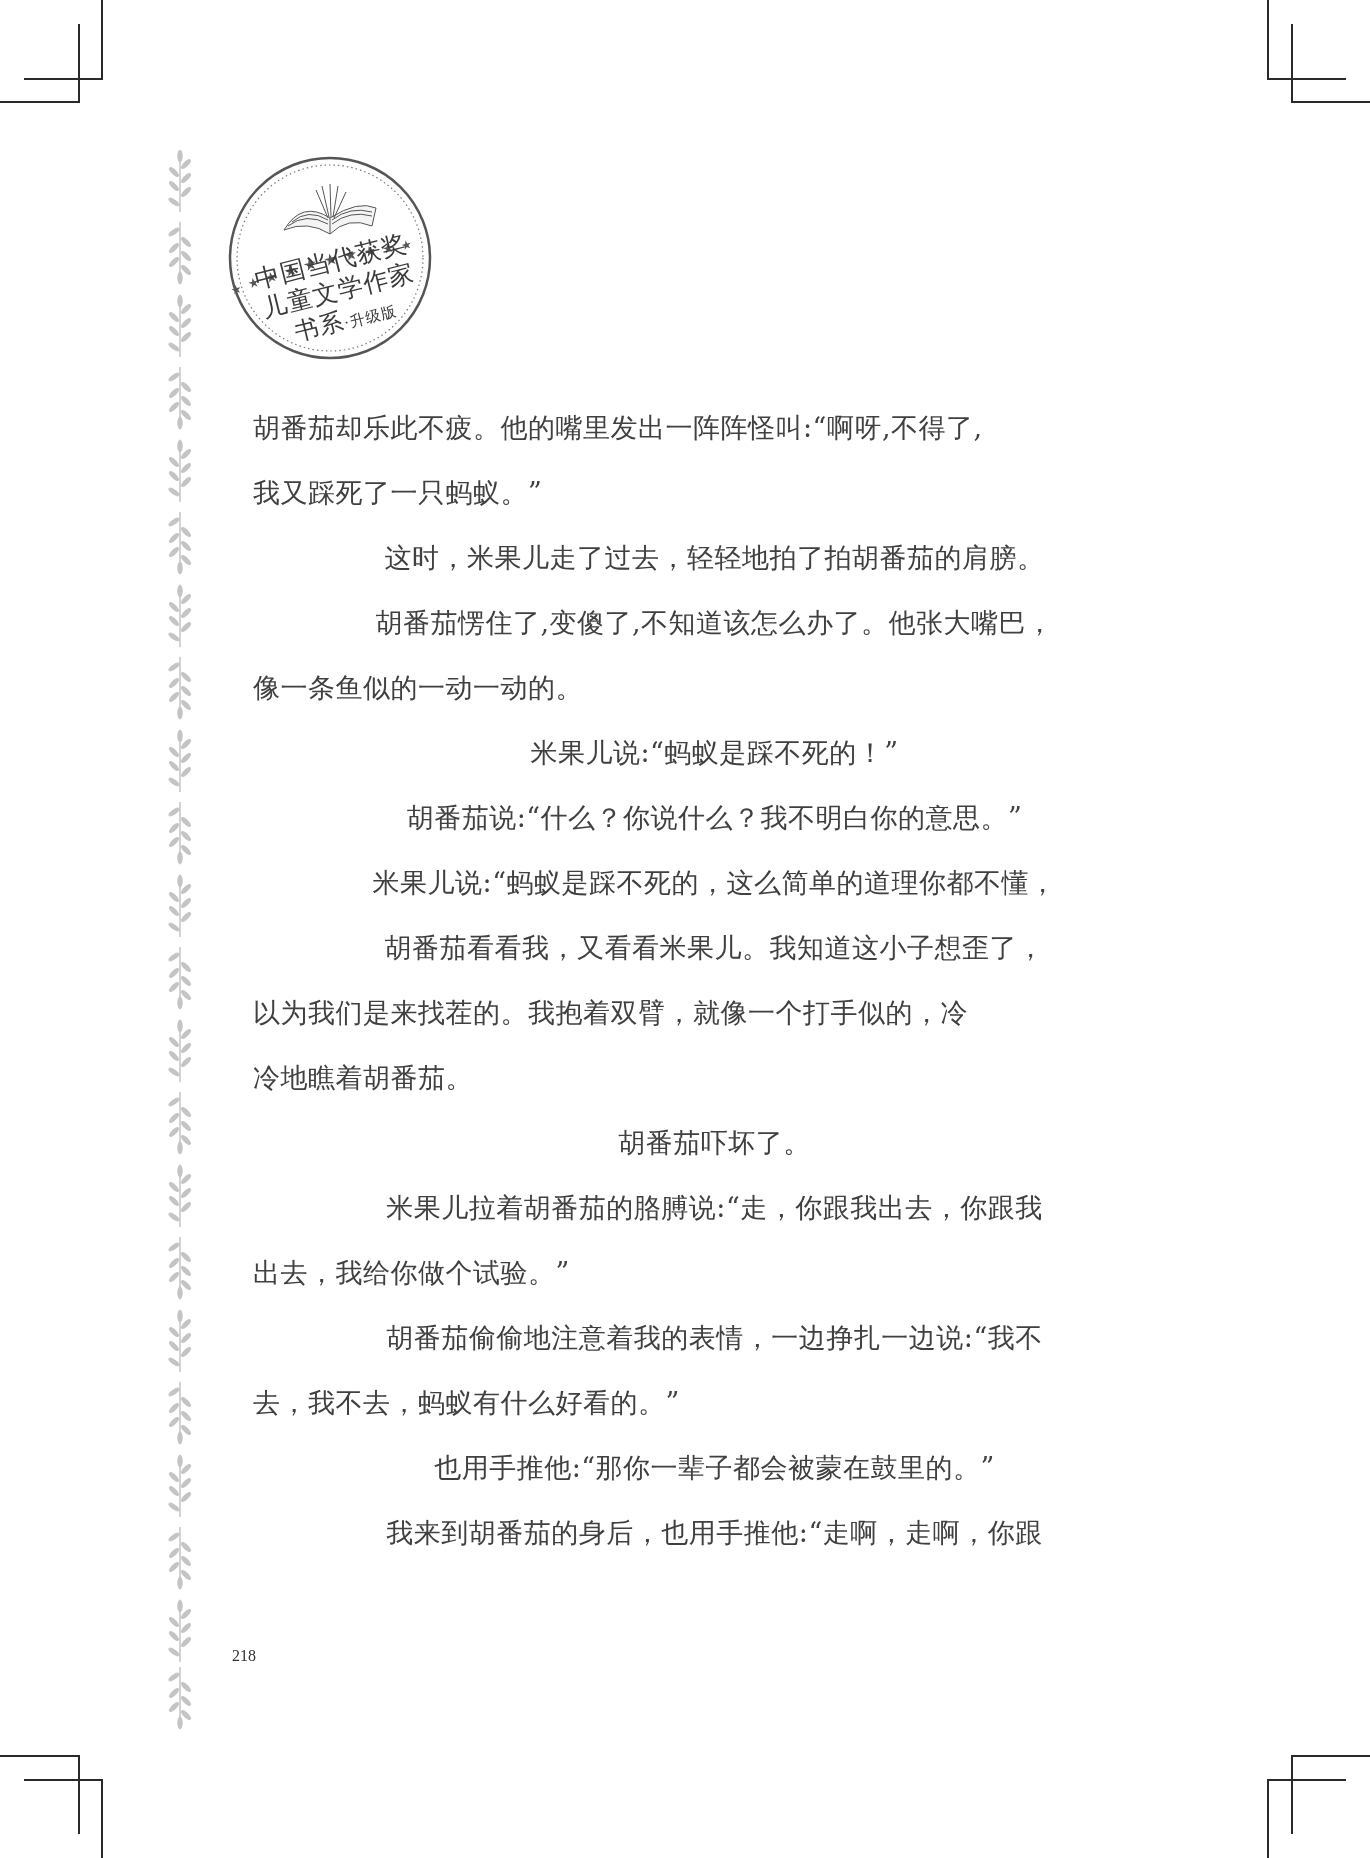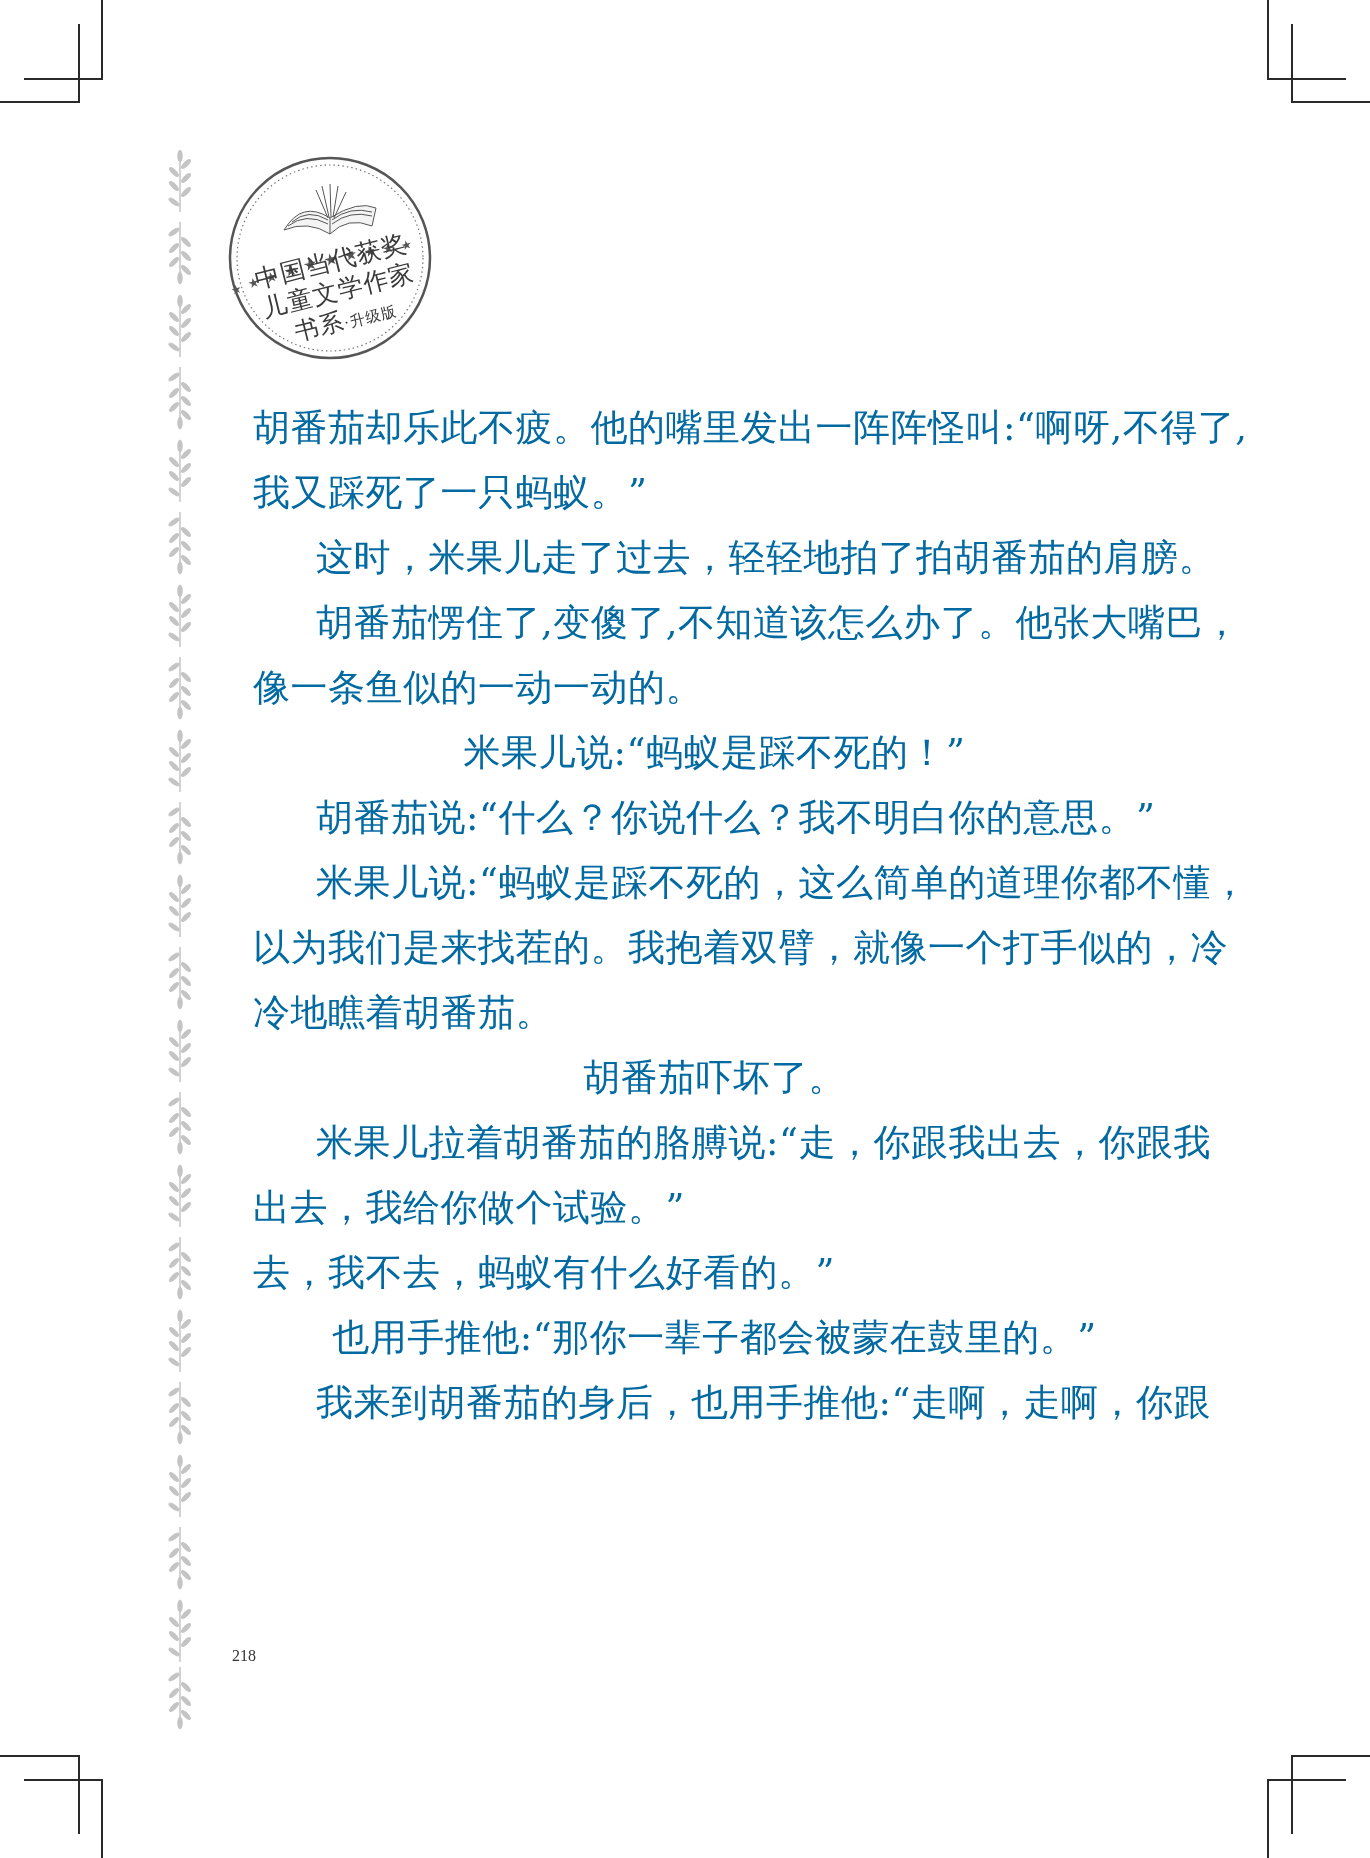--- a/index.html
+++ b/index.html
@@ -13,22 +13,22 @@
   .logo-text { position:absolute; left:0; top:0; width:216px; height:216px;
                transform:rotate(-14deg); }
   .logo-line { position:absolute; width:216px; text-align:center;
                font-family:"DejaVu Serif","Liberation Serif",serif;
                color:#3a3a3a; letter-spacing:1px; }
   .logo-l1 { top:95px; font-size:25px; }
   .logo-l2 { top:125px; font-size:25px; }
   .logo-l3 { top:156px; font-size:24px; }
   .logo-l3 .small { font-size:15px; }
   .text { position:absolute; left:253px; top:405px; width:860px; }
-  .line { height:65px; line-height:46px; font-size:37px; white-space:nowrap;
-          letter-spacing:0.5px; color:#0369a1; }
+  .line { height:65px; line-height:46px; font-size:27px; white-space:nowrap;
+          letter-spacing:0.5px; color:#404040; }
   .indent { padding-left:63px;text-align:center; }
   .page-num { position:absolute; left:232px; top:1647px; font-size:16px;
               font-family:"Liberation Serif","DejaVu Serif",serif; color:#333; }
 </style>
 </head>
 <body>
 
 <div>
 
   <div class="mark v" style="left:101px;top:0;height:79px;"></div>
@@ -133,23 +133,25 @@
 
 <div class="text">
   <div class="line">胡番茄却乐此不疲。他的嘴里发出一阵阵怪叫:“啊呀,不得了,</div>
   <div class="line">我又踩死了一只蚂蚁。”</div>
   <div class="line indent">这时，米果儿走了过去，轻轻地拍了拍胡番茄的肩膀。</div>
   <div class="line indent">胡番茄愣住了,变傻了,不知道该怎么办了。他张大嘴巴，</div>
   <div class="line">像一条鱼似的一动一动的。</div>
   <div class="line indent">米果儿说:“蚂蚁是踩不死的！”</div>
   <div class="line indent">胡番茄说:“什么？你说什么？我不明白你的意思。”</div>
   <div class="line indent">米果儿说:“蚂蚁是踩不死的，这么简单的道理你都不懂，</div>
+  <div class="line indent">胡番茄看看我，又看看米果儿。我知道这小子想歪了，</div>
   <div class="line">以为我们是来找茬的。我抱着双臂，就像一个打手似的，冷</div>
   <div class="line">冷地瞧着胡番茄。</div>
   <div class="line indent">胡番茄吓坏了。</div>
   <div class="line indent">米果儿拉着胡番茄的胳膊说:“走，你跟我出去，你跟我</div>
   <div class="line">出去，我给你做个试验。”</div>
+  <div class="line indent">胡番茄偷偷地注意着我的表情，一边挣扎一边说:“我不</div>
   <div class="line">去，我不去，蚂蚁有什么好看的。”</div>
   <div class="line indent">也用手推他:“那你一辈子都会被蒙在鼓里的。”</div>
   <div class="line indent">我来到胡番茄的身后，也用手推他:“走啊，走啊，你跟</div>
 </div>
 
 <div class="page-num">218</div>
 
 </body></html>

